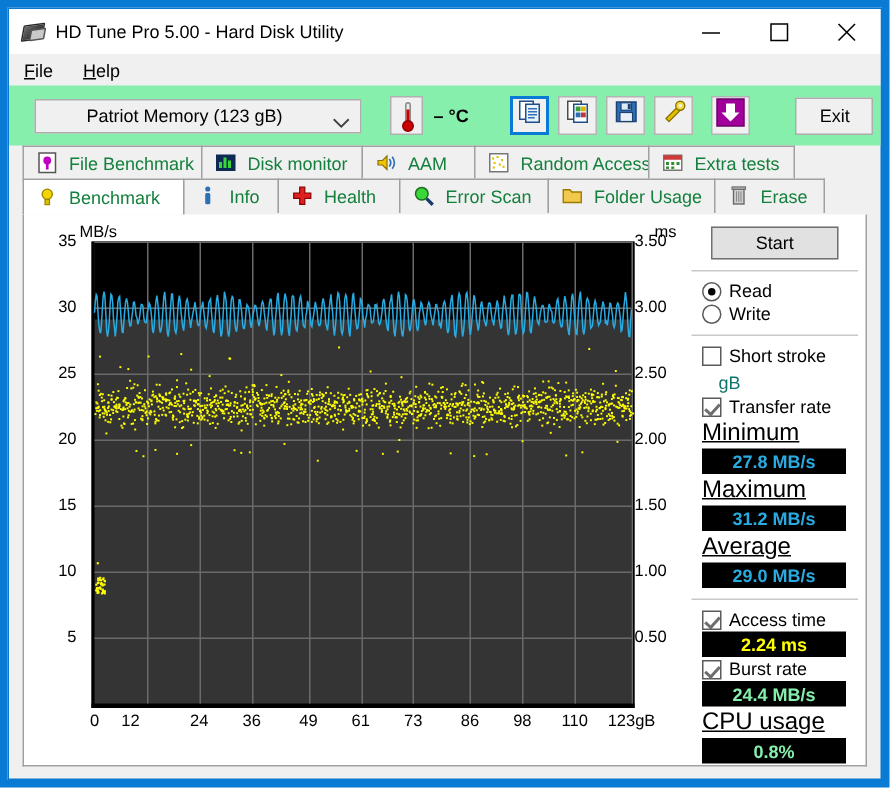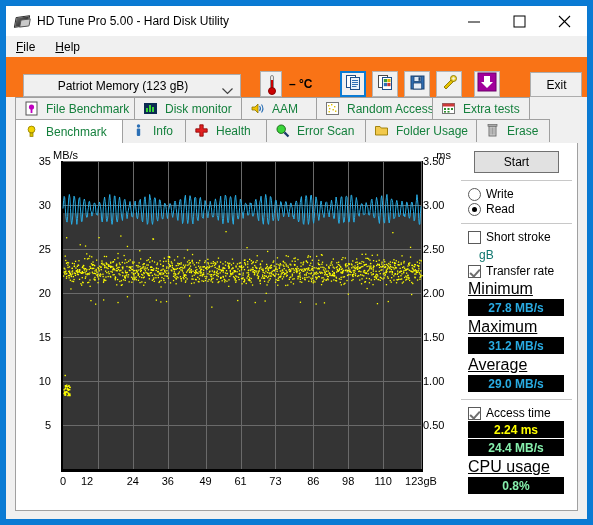--- a/index.html
+++ b/index.html
@@ -87,23 +87,23 @@
   .menuitem {
     font-size: 12px;
     color: #000;
     margin-right: 20px;
     white-space: nowrap;
   }
   .menuitem u { text-decoration: underline; }
   
   .toolbar {
     height: 40px;
-    background: #f97316;
+    background: #86efac;
     display: flex;
-    align-items: flex-end;
+    align-items: center;
     padding-left: 17px;
     flex: none;
   }
   .drive-select {
     width: 218px; height: 23px;
     background: #f0f0f0;
     border: 1px solid #adadad;
     display: flex; align-items: center;
     position: relative;
     box-sizing: border-box;
@@ -2287,26 +2287,26 @@
           </div>
       </div>
 
       <div class="rpanel">
         <div class="start-btn">
           <span>Start</span>
         </div>
         <div class="sep"></div>
 
         <div class="opt-row">
+          <span class="radio on"></span>
+          <span>Read</span>
+        </div>
+        <div class="opt-row">
           <span class="radio"></span>
           <span>Write</span>
-        </div>
-        <div class="opt-row">
-          <span class="radio on"></span>
-          <span>Read</span>
         </div>
 
         <div class="sep"></div>
 
         <div class="opt-row">
           <span class="cbx"></span>
           <span>Short stroke</span>
         </div>
 
         <div class="spin-row">
@@ -2336,20 +2336,24 @@
         <div class="sep"></div>
 
         <div class="opt-row">
           <span class="cbx on"></span>
           <span>Access time</span>
         </div>
         <div class="stat-box">
           <span class="yellow">2.24 ms</span>
         </div>
 
+        <div class="opt-row">
+          <span class="cbx on"></span>
+          <span>Burst rate</span>
+        </div>
         <div class="stat-box">
           <span class="white">24.4 MB/s</span>
         </div>
 
         <div class="stat-label">CPU usage</div>
         <div class="stat-box">
           <span class="white">0.8%</span>
         </div>
       </div>
 

